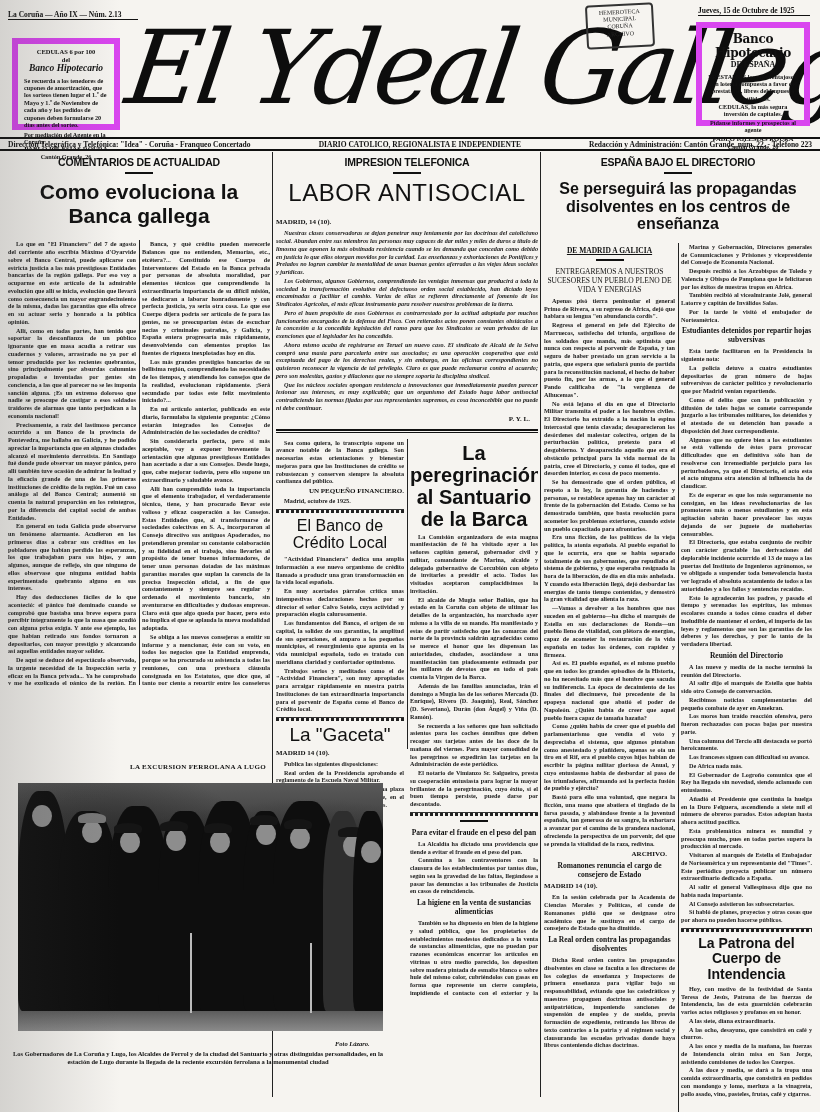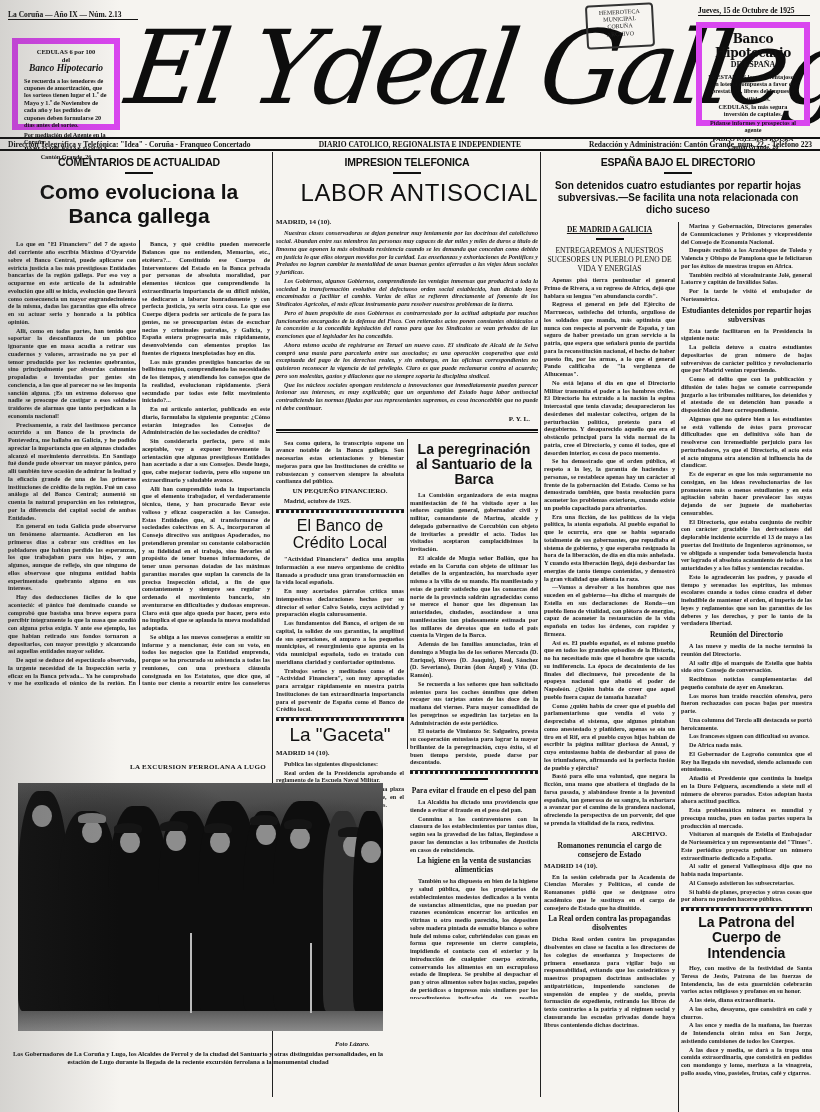--- a/index.html
+++ b/index.html
@@ -23,36 +23,36 @@
 
   
   .col { position: absolute; top: 154px; }
   .col1 { left: 8px; width: 262px; }
   .col2 { left: 276px; width: 262px; }
   .col3 { left: 544px; width: 268px; }
   .vrule { position: absolute; top: 152px; width: 1px; background: #222; height: 945px; }
   .section-tag { font-family: "Liberation Sans", sans-serif; font-size: 10.5px; font-weight: bold; text-align: center; letter-spacing: -0.2px; margin-top: 2px; }
   .dash { width: 28px; height: 2px; background: #111; margin: 4px auto 6px; }
   .headline-big { font-family: "Liberation Sans", sans-serif; font-size: 21px; font-weight: bold; text-align: center; line-height: 1.15; margin-bottom: 12px; }
-  .headline-xl { font-family: "Liberation Sans", sans-serif; font-size: 24px; font-weight: normal; text-align: right; line-height: 1.1; margin: 2px 0 12px; letter-spacing: 0.5px; }
+  .headline-xl { font-family: "Liberation Sans", sans-serif; font-size: 24px; font-weight: normal; text-align: center; line-height: 1.1; margin: 2px 0 12px; letter-spacing: 0.5px; }
   .dateline { font-size: 7px; font-weight: bold; margin: 2px 4px 3px 0; }
   .body { font-size: 6.2px; line-height: 1.25; text-align: justify; font-weight: bold; color: #222; }
   .body p { text-indent: 8px; margin-bottom: 1px; }
   .body.italic { font-style: italic; }
   .sig { font-size: 7px; font-weight: bold; text-align: right; margin: 3px 8px; }
   .sub-cols { display: flex; gap: 6px; position: relative; }
   .sub-cols > div { flex: 1; }
   .sub-cols .inner-rule { position: absolute; left: 50%; top: 0; bottom: 0; width: 1px; background: #222; }
   .chain { height: 4px; margin: 4px 0; background: repeating-linear-gradient(90deg, #222 0 3px, transparent 3px 5px); border-top: 1px solid #333; }
   .double-rule { border-top: 2px solid #111; border-bottom: 1px solid #111; height: 4px; margin: 6px 0; }
-  .h2 { font-family: "Liberation Sans", sans-serif; font-size: 14px; font-weight: bold; text-align: center; line-height: 1.1; margin: 3px 0; }
+  .h2 { font-family: "Liberation Sans", sans-serif; font-size: 20px; font-weight: bold; text-align: center; line-height: 1.1; margin: 3px 0; }
   .h2.light { font-weight: normal; font-size: 16px; }
   .h3 { font-family: "Liberation Sans", sans-serif; font-size: 9px; font-weight: bold; text-align: center; line-height: 1.2; margin: 4px 0 6px; }
   .h4 { font-size: 7.5px; font-weight: bold; text-align: center; line-height: 1.2; margin: 3px 0; }
-  .center-line { font-size: 7px; font-weight: bold; text-align: center; margin: 2px 0; }
+  .center-line { font-size: 7px; font-weight: bold; text-align: right; margin: 2px 0; }
 
   
   .photo-caption-top { position: absolute; left: 130px; top: 763px; font-size: 7px; font-weight: bold; letter-spacing: 0.3px; }
   .photo { position: absolute; left: 18px; top: 783px; width: 365px; height: 248px; background:
       radial-gradient(ellipse at 20% 30%, #2a2a2a 0, transparent 40%),
       radial-gradient(ellipse at 55% 45%, #1a1a1a 0, transparent 45%),
       radial-gradient(ellipse at 80% 40%, #262626 0, transparent 40%),
       linear-gradient(180deg, #5a5a5a 0%, #3a3a3a 20%, #1c1c1c 45%, #151515 80%, #6e6e6e 95%, #8a8a8a 100%);
     overflow: hidden; }
   .figure { position: absolute; bottom: 20px; background: #0e0e0e; border-radius: 40% 40% 8% 8%; }
@@ -230,21 +230,21 @@
       <div class="hat" style="left:320px;top:44px;"></div>
     <div class="figure" style="left:335px;width:35px;height:200px;"></div>
     <div class="head" style="left:343px;top:58px;"></div>
   </div>
   <div class="photo-credit">Foto Lázaro.</div>
   <div class="photo-caption">Los Gobernadores de La Coruña y Lugo, los Alcaldes de Ferrol y de la ciudad del Santuario y otras distinguidas personalidades, en la estación de Lugo durante la llegada de la reciente excursión ferrolana a la monumental ciudad</div>
 
   <div class="col col3">
     <div class="section-tag">ESPAÑA BAJO EL DIRECTORIO</div>
     <div class="dash"></div>
-    <div class="h3" style="font-size:10px;">Son detenidos cuatro estudiantes por repartir hojas subversivas.—Se facilita una nota relacionada con dicho suceso</div>
+    <div class="h2" style="font-size:16px;margin-bottom:10px;">Se perseguirá las propagandas disolventes en los centros de enseñanza</div>
     <div class="sub-cols" style="height:920px;overflow:hidden;">
       <div class="inner-rule"></div>
       <div>
         <div class="h4" style="text-decoration:underline;">DE MADRID A GALICIA</div>
         <div class="dash"></div>
         <div class="h4" style="font-weight:normal;">ENTREGAREMOS A NUESTROS SUCESORES UN PUEBLO PLENO DE VIDA Y ENERGIAS</div>
         <div class="body">
           <p>Apenas pisó tierra peninsular el general Primo de Rivera, a su regreso de Africa, dejó que hablara su lengua "en abundancia cordis".</p>
           <p>Regresa el general en jefe del Ejército de Marruecos, satisfecho del triunfo, orgulloso de los soldados que manda, más optimista que nunca con respecto al porvenir de España, y tan seguro de haber prestado un gran servicio a la patria, que espera que señalará punto de partida para la reconstitución nacional, el hecho de haber puesto fin, por las armas, a lo que el general Pando calificaba de "la vergüenza de Alhucemas".</p>
           <p>No está lejano el día en que el Directorio Militar transmita el poder a los hombres civiles. El Directorio ha extraído a la nación la espina intercostal que tenía clavada; desaparecieron los desórdenes del malestar colectivo, origen de la perturbación política, pretexto para el desgobierno. Y desaparecido aquello que era el obstáculo principal para la vida normal de la patria, cree el Directorio, y como él todos, que el desorden interior, es cosa de poco momento.</p>

